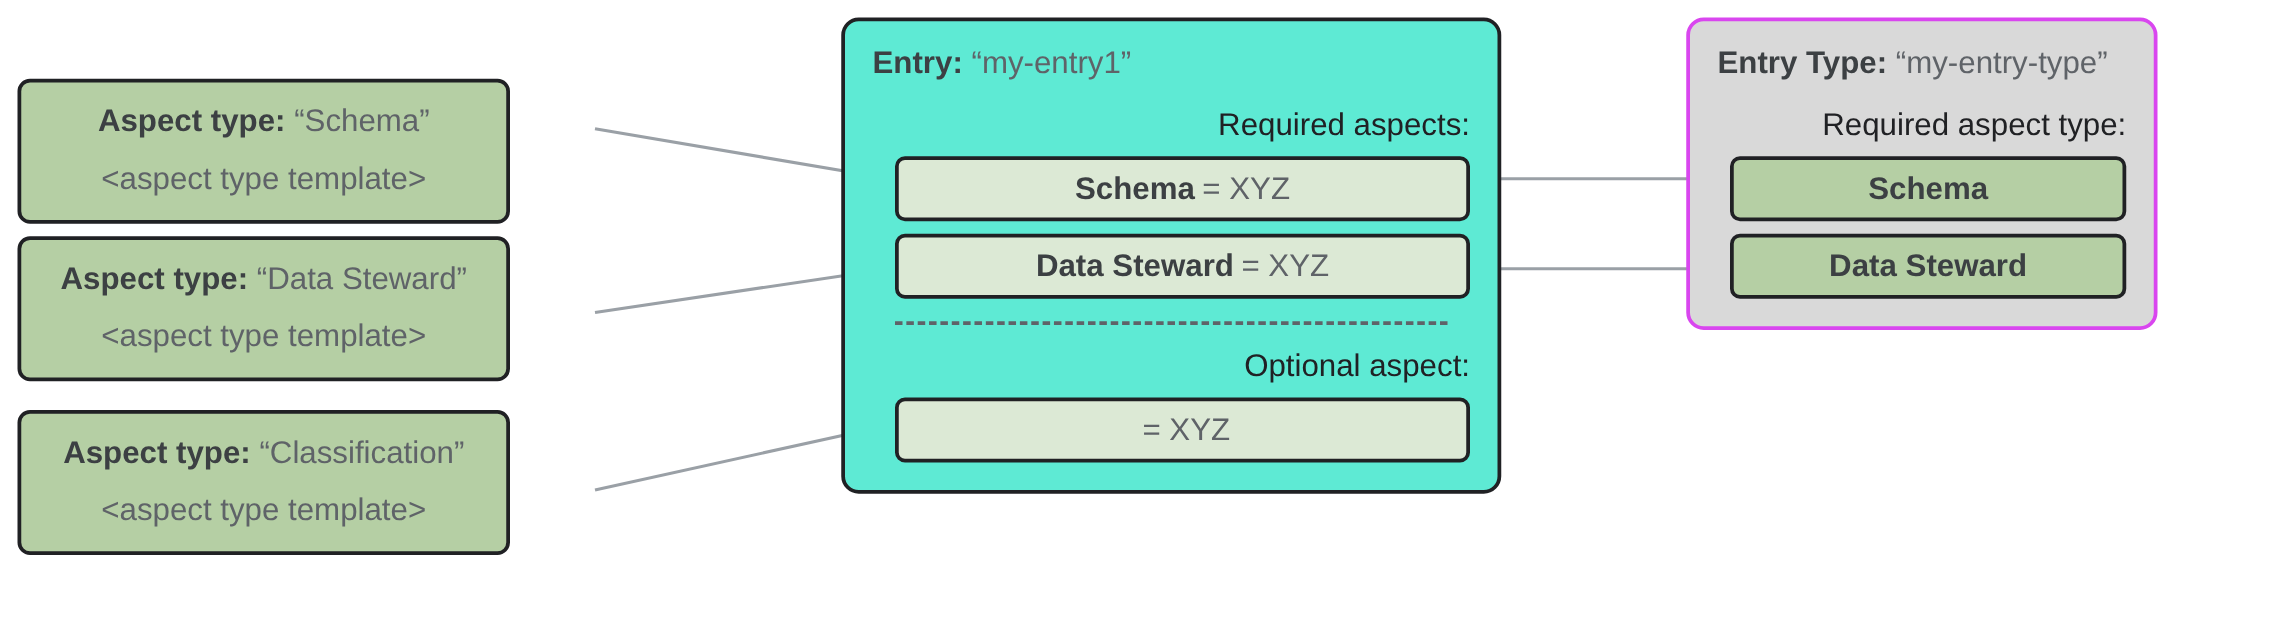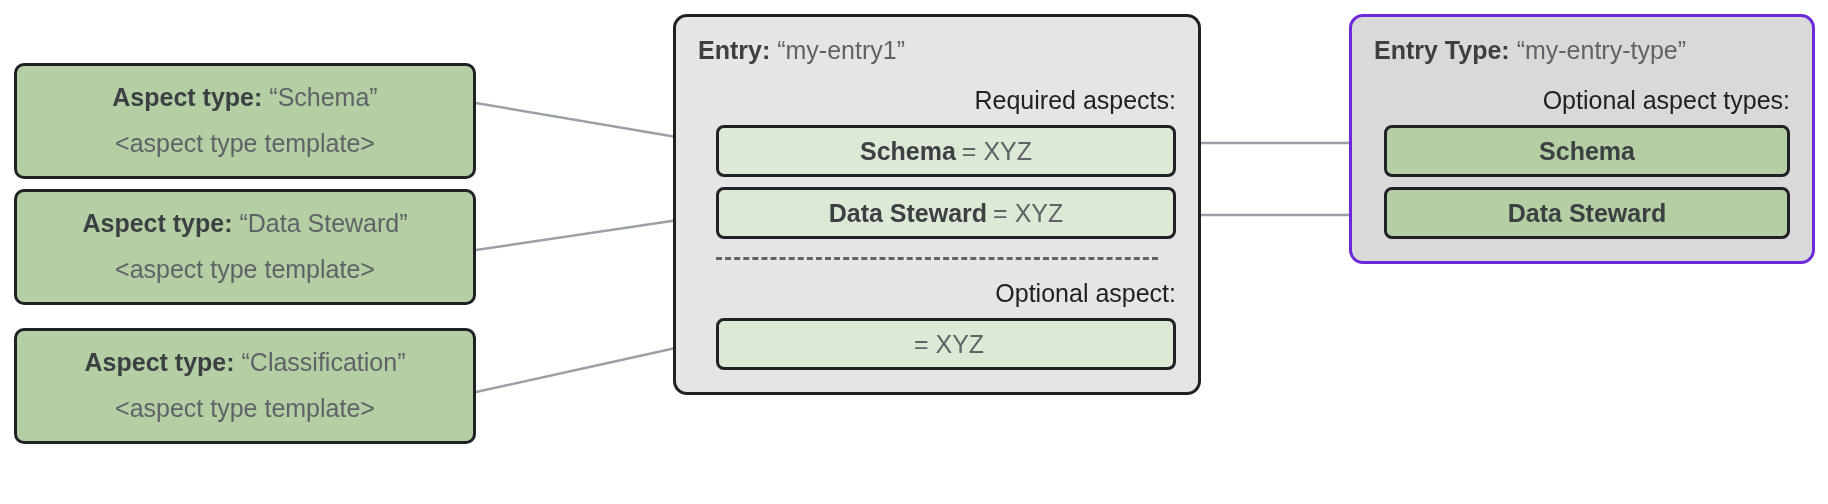--- a/index.html
+++ b/index.html
@@ -28,21 +28,21 @@
     top: 0;
     width: 1828px;
     height: 504px;
     pointer-events: none;
     z-index: 1;
   }
 
   
   .aspect-type-card {
     position: absolute;
-    width: 462px;
+    width: 394px;
     left: 14px;
     box-sizing: border-box;
     background: #b5cfa4;
     border: 3px solid #202124;
     border-radius: 10px;
     padding: 14px 18px 16px 18px;
     text-align: center;
     z-index: 2;
   }
   .aspect-type-card .line1 {
@@ -72,21 +72,21 @@
   #atc1 { top: 189px; }
   #atc2 { top: 328px; }
 
   
   #entry-panel {
     position: absolute;
     left: 673px;
     top: 14px;
     width: 528px;
     box-sizing: border-box;
-    background: #e5e5e5;
+    background: #5eead4;
     border: 3px solid #202124;
     border-radius: 14px;
     padding: 16px 22px 22px 22px;
     z-index: 2;
   }
   .panel-title {
     font-size: 25px;
     line-height: 34px;
     white-space: nowrap;
   }
@@ -126,24 +126,24 @@
     margin: 18px 18px 0 18px;
     border-top: 3px dashed #5f6368;
     height: 0;
   }
 
   
   #entry-type-panel {
     position: absolute;
     left: 1349px;
     top: 14px;
-    width: 466px;
+    width: 377px;
     box-sizing: border-box;
     background: #d9d9d9;
-    border: 3px solid #6d28d9;
+    border: 3px solid #d946ef;
     border-radius: 14px;
     padding: 16px 22px 22px 22px;
     z-index: 2;
   }
   #entry-type-panel .section-label { margin-left: 10px; }
 
   .aspect-type-chip {
     box-sizing: border-box;
     margin-left: 10px;
     background: #b5cfa4;
@@ -230,19 +230,19 @@
       <span class="eq">= XYZ</span>
     </div>
   </div>
 
   <div id="entry-type-panel">
     <div class="panel-title">
       <span class="k">Entry Type:</span>
       <span class="v">“my-entry-type”</span>
     </div>
 
-    <div class="section-label">Optional aspect types:</div>
+    <div class="section-label">Required aspect type:</div>
 
     <div class="aspect-type-chip">Schema</div>
     <div class="aspect-type-chip">Data Steward</div>
   </div>
 
 </div>
 
 </body></html>

